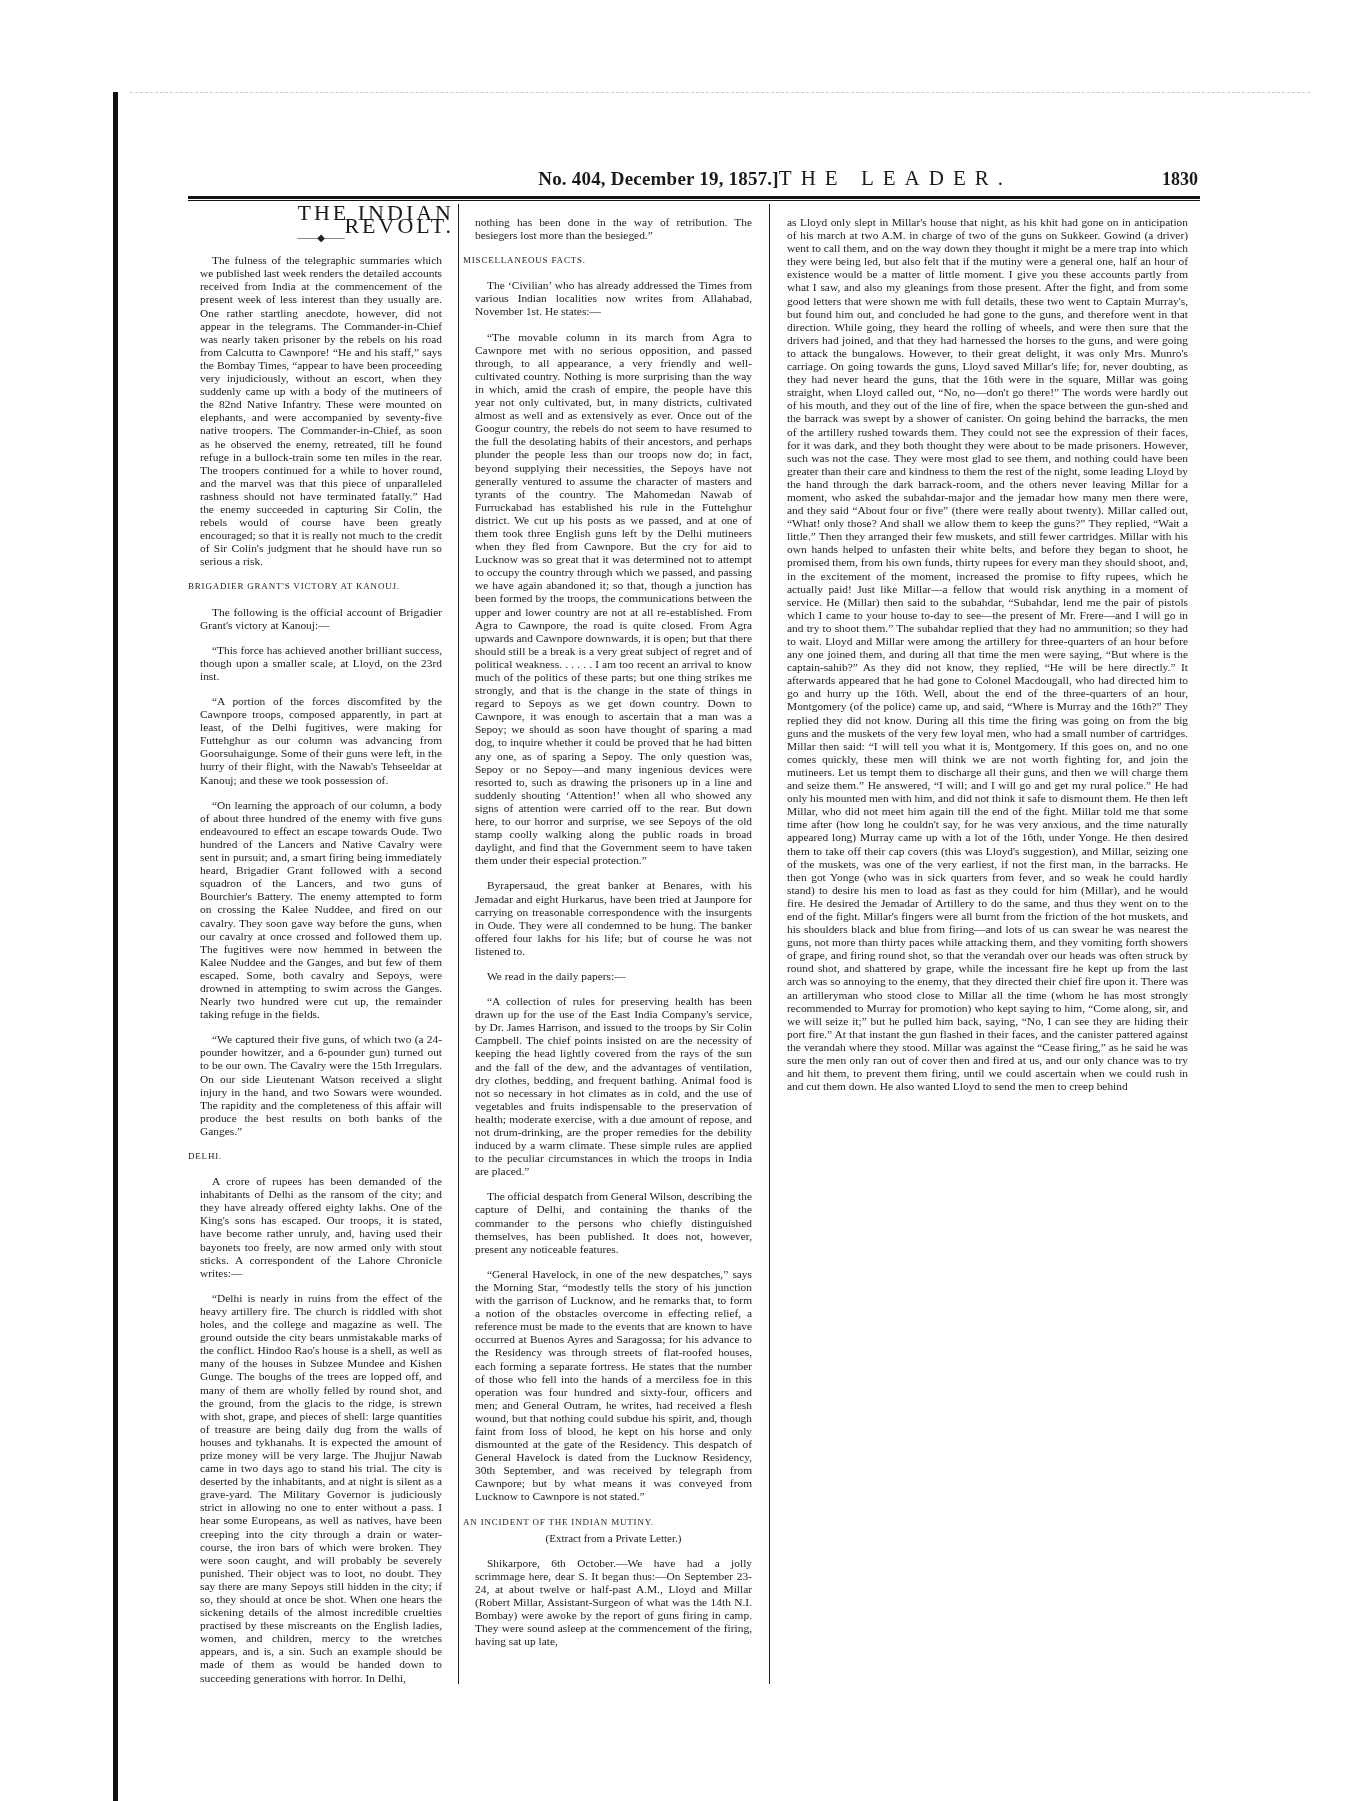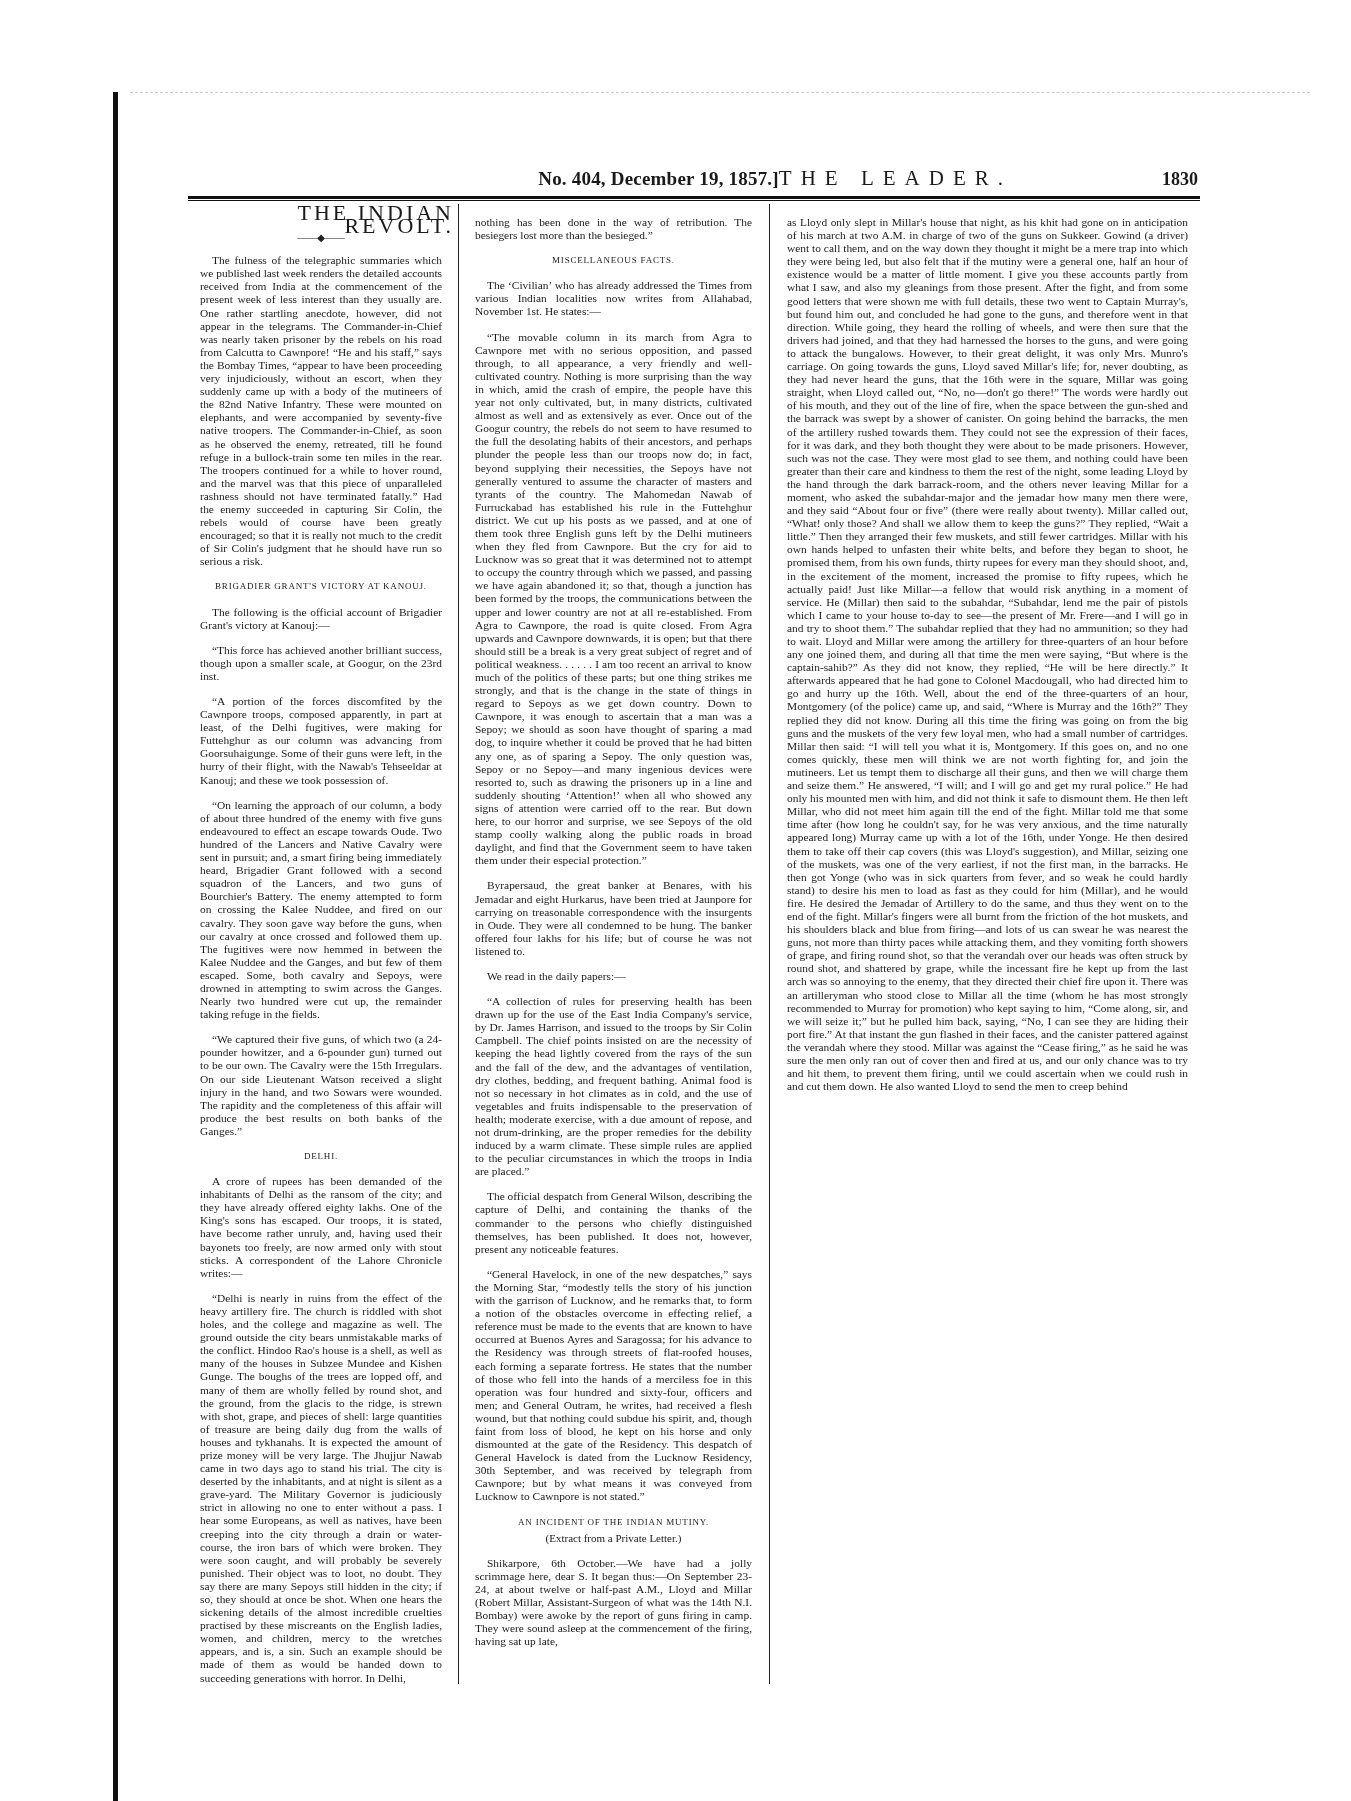--- a/index.html
+++ b/index.html
@@ -19,21 +19,21 @@
   .col-left { left: 188px; width: 266px; }
   .col-mid { left: 463px; width: 301px; }
   .col-right { left: 775px; width: 425px; }
   .vrule { position: absolute; top: 204px; width: 1px; background: #222; }
   .vrule-1 { left: 458px; height: 1480px; }
   .vrule-2 { left: 769px; height: 1480px; }
   p { margin: 12px; text-indent: 12px; }
   p.noindent { text-indent: 0; }
   .big-title { text-align: right; font-size: 22px; letter-spacing: 3px; margin: 2px 0 2px 0; font-weight: normal; }
   .orn { text-align: center; font-size: 10px; line-height: 8px; margin-bottom: 8px; color: #222; }
-  .sub { text-align: center; font-size: 9px; letter-spacing: 0.8px; text-transform: uppercase; margin: 8px 0 3px 0; text-indent: 0; }
+  .sub { text-align: left; font-size: 9px; letter-spacing: 0.8px; text-transform: uppercase; margin: 8px 0 3px 0; text-indent: 0; }
   .sub-italic { text-align: center; font-size: 11px; margin: 0 0 0 0; text-indent: 0; }
 </style>
 </head>
 <body>
 
 <div class="binding-bar"></div>
 <div class="scan-noise"></div>
 
 <div class="masthead">
   <span class="mh-date">No. 404, December 19, 1857.]</span>
@@ -45,21 +45,21 @@
 
 <div class="vrule vrule-1"></div>
 <div class="vrule vrule-2"></div>
 
 <div class="col col-left">
   <h1 class="big-title">THE INDIAN REVOLT.</h1>
   <div class="orn">——◆——</div>
   <p>The fulness of the telegraphic summaries which we published last week renders the detailed accounts received from India at the commencement of the present week of less interest than they usually are. One rather startling anecdote, however, did not appear in the telegrams. The Commander-in-Chief was nearly taken prisoner by the rebels on his road from Calcutta to Cawnpore! “He and his staff,” says the Bombay Times, “appear to have been proceeding very injudiciously, without an escort, when they suddenly came up with a body of the mutineers of the 82nd Native Infantry. These were mounted on elephants, and were accompanied by seventy-five native troopers. The Commander-in-Chief, as soon as he observed the enemy, retreated, till he found refuge in a bullock-train some ten miles in the rear. The troopers continued for a while to hover round, and the marvel was that this piece of unparalleled rashness should not have terminated fatally.” Had the enemy succeeded in capturing Sir Colin, the rebels would of course have been greatly encouraged; so that it is really not much to the credit of Sir Colin's judgment that he should have run so serious a risk.</p>
   <div class="sub">Brigadier Grant's Victory at Kanouj.</div>
   <p>The following is the official account of Brigadier Grant's victory at Kanouj:—</p>
-  <p>“This force has achieved another brilliant success, though upon a smaller scale, at Googur, on the 23rd inst.</p>
+  <p>“This force has achieved another brilliant success, though upon a smaller scale, at Lloyd, on the 23rd inst.</p>
   <p>“A portion of the forces discomfited by the Cawnpore troops, composed apparently, in part at least, of the Delhi fugitives, were making for Futtehghur as our column was advancing from Goorsuhaigunge. Some of their guns were left, in the hurry of their flight, with the Nawab's Tehseeldar at Kanouj; and these we took possession of.</p>
   <p>“On learning the approach of our column, a body of about three hundred of the enemy with five guns endeavoured to effect an escape towards Oude. Two hundred of the Lancers and Native Cavalry were sent in pursuit; and, a smart firing being immediately heard, Brigadier Grant followed with a second squadron of the Lancers, and two guns of Bourchier's Battery. The enemy attempted to form on crossing the Kalee Nuddee, and fired on our cavalry. They soon gave way before the guns, when our cavalry at once crossed and followed them up. The fugitives were now hemmed in between the Kalee Nuddee and the Ganges, and but few of them escaped. Some, both cavalry and Sepoys, were drowned in attempting to swim across the Ganges. Nearly two hundred were cut up, the remainder taking refuge in the fields.</p>
   <p>“We captured their five guns, of which two (a 24-pounder howitzer, and a 6-pounder gun) turned out to be our own. The Cavalry were the 15th Irregulars. On our side Lieutenant Watson received a slight injury in the hand, and two Sowars were wounded. The rapidity and the completeness of this affair will produce the best results on both banks of the Ganges.”</p>
   <div class="sub">Delhi.</div>
   <p>A crore of rupees has been demanded of the inhabitants of Delhi as the ransom of the city; and they have already offered eighty lakhs. One of the King's sons has escaped. Our troops, it is stated, have become rather unruly, and, having used their bayonets too freely, are now armed only with stout sticks. A correspondent of the Lahore Chronicle writes:—</p>
   <p>“Delhi is nearly in ruins from the effect of the heavy artillery fire. The church is riddled with shot holes, and the college and magazine as well. The ground outside the city bears unmistakable marks of the conflict. Hindoo Rao's house is a shell, as well as many of the houses in Subzee Mundee and Kishen Gunge. The boughs of the trees are lopped off, and many of them are wholly felled by round shot, and the ground, from the glacis to the ridge, is strewn with shot, grape, and pieces of shell: large quantities of treasure are being daily dug from the walls of houses and tykhanahs. It is expected the amount of prize money will be very large. The Jhujjur Nawab came in two days ago to stand his trial. The city is deserted by the inhabitants, and at night is silent as a grave-yard. The Military Governor is judiciously strict in allowing no one to enter without a pass. I hear some Europeans, as well as natives, have been creeping into the city through a drain or water-course, the iron bars of which were broken. They were soon caught, and will probably be severely punished. Their object was to loot, no doubt. They say there are many Sepoys still hidden in the city; if so, they should at once be shot. When one hears the sickening details of the almost incredible cruelties practised by these miscreants on the English ladies, women, and children, mercy to the wretches appears, and is, a sin. Such an example should be made of them as would be handed down to succeeding generations with horror. In Delhi,</p>
 </div>
 
 <div class="col col-mid">
   <p class="noindent">nothing has been done in the way of retribution. The besiegers lost more than the besieged.”</p>

